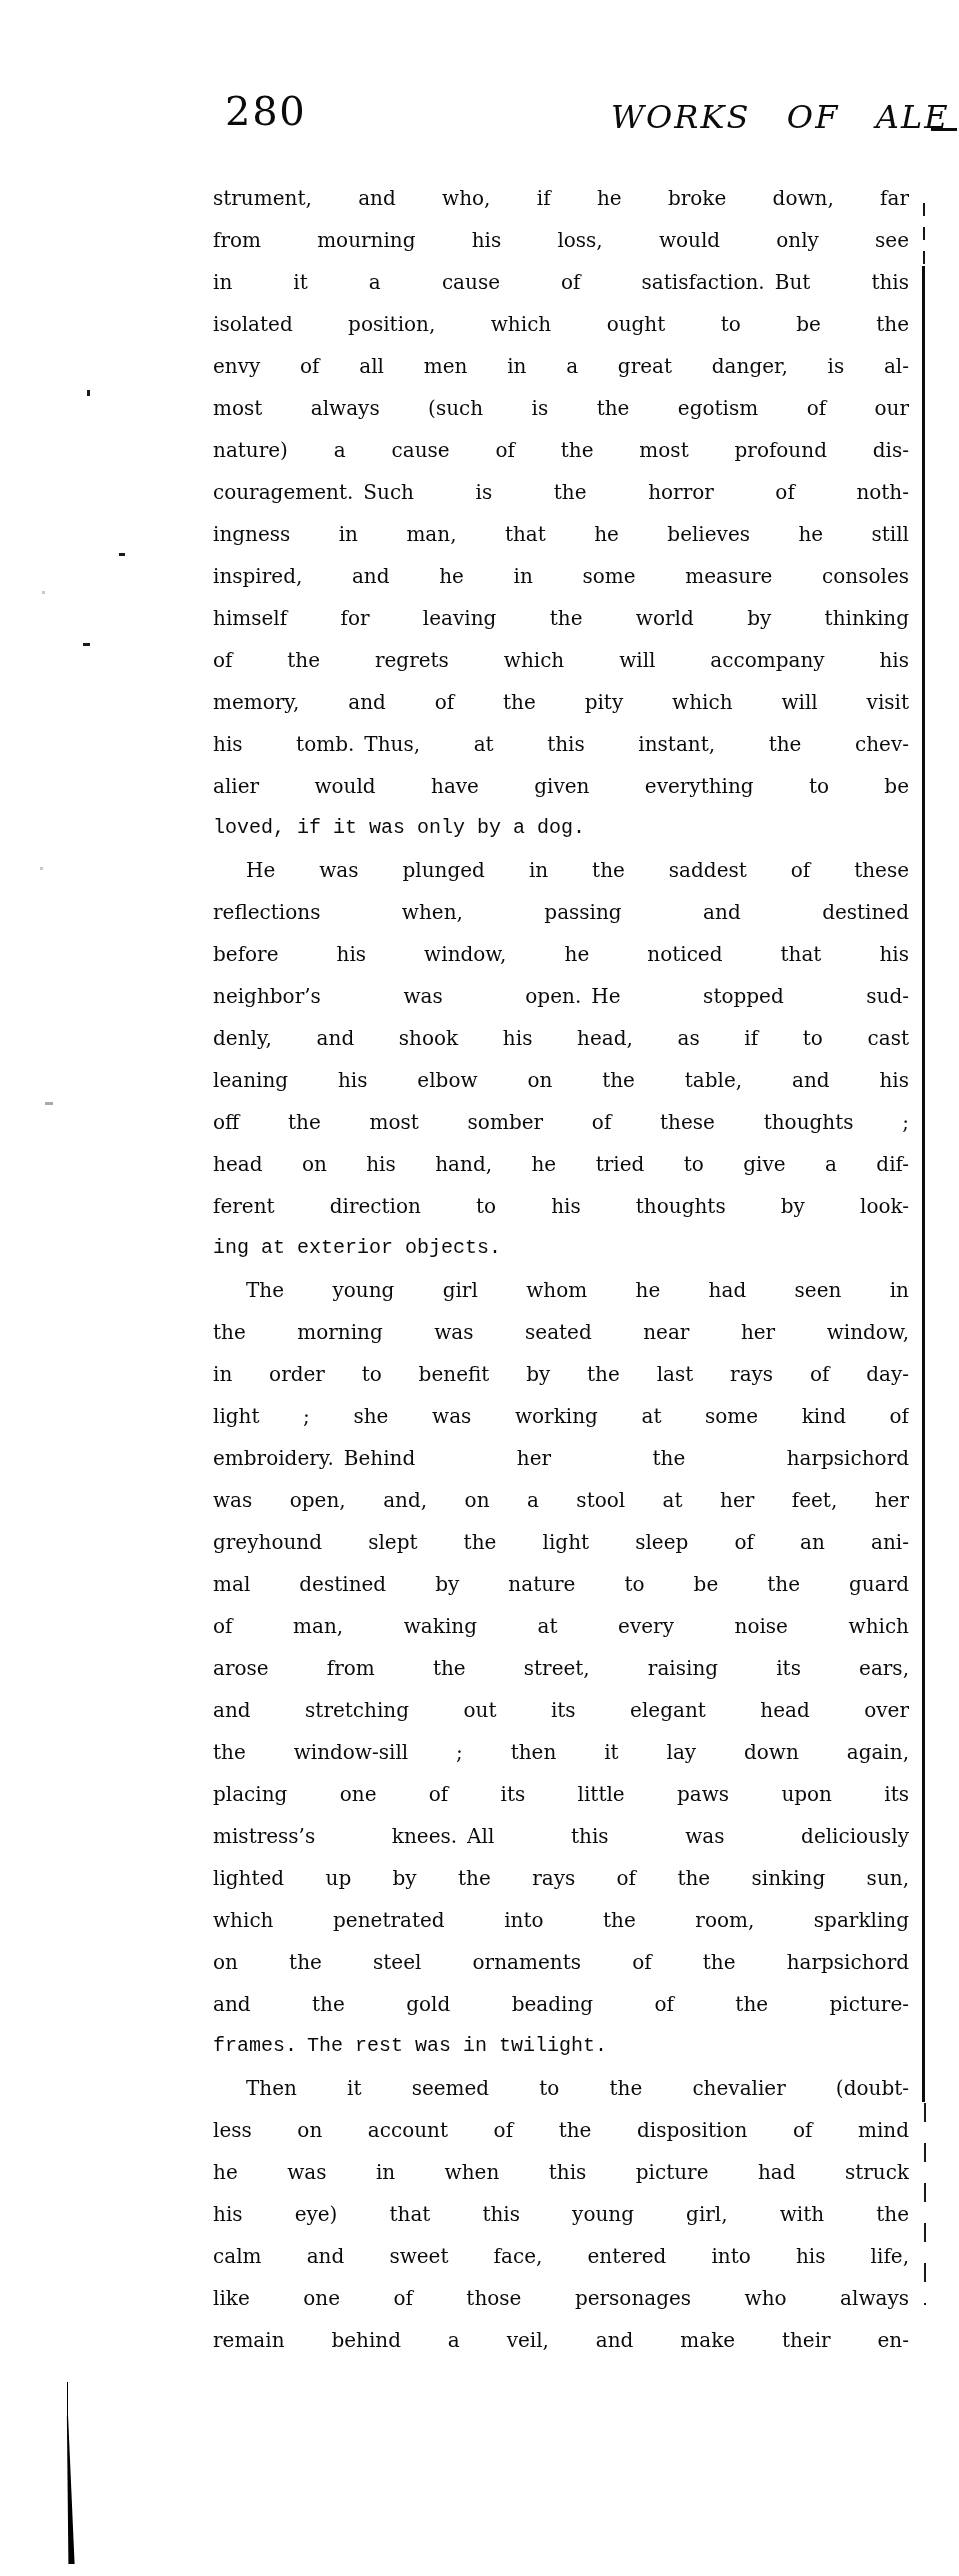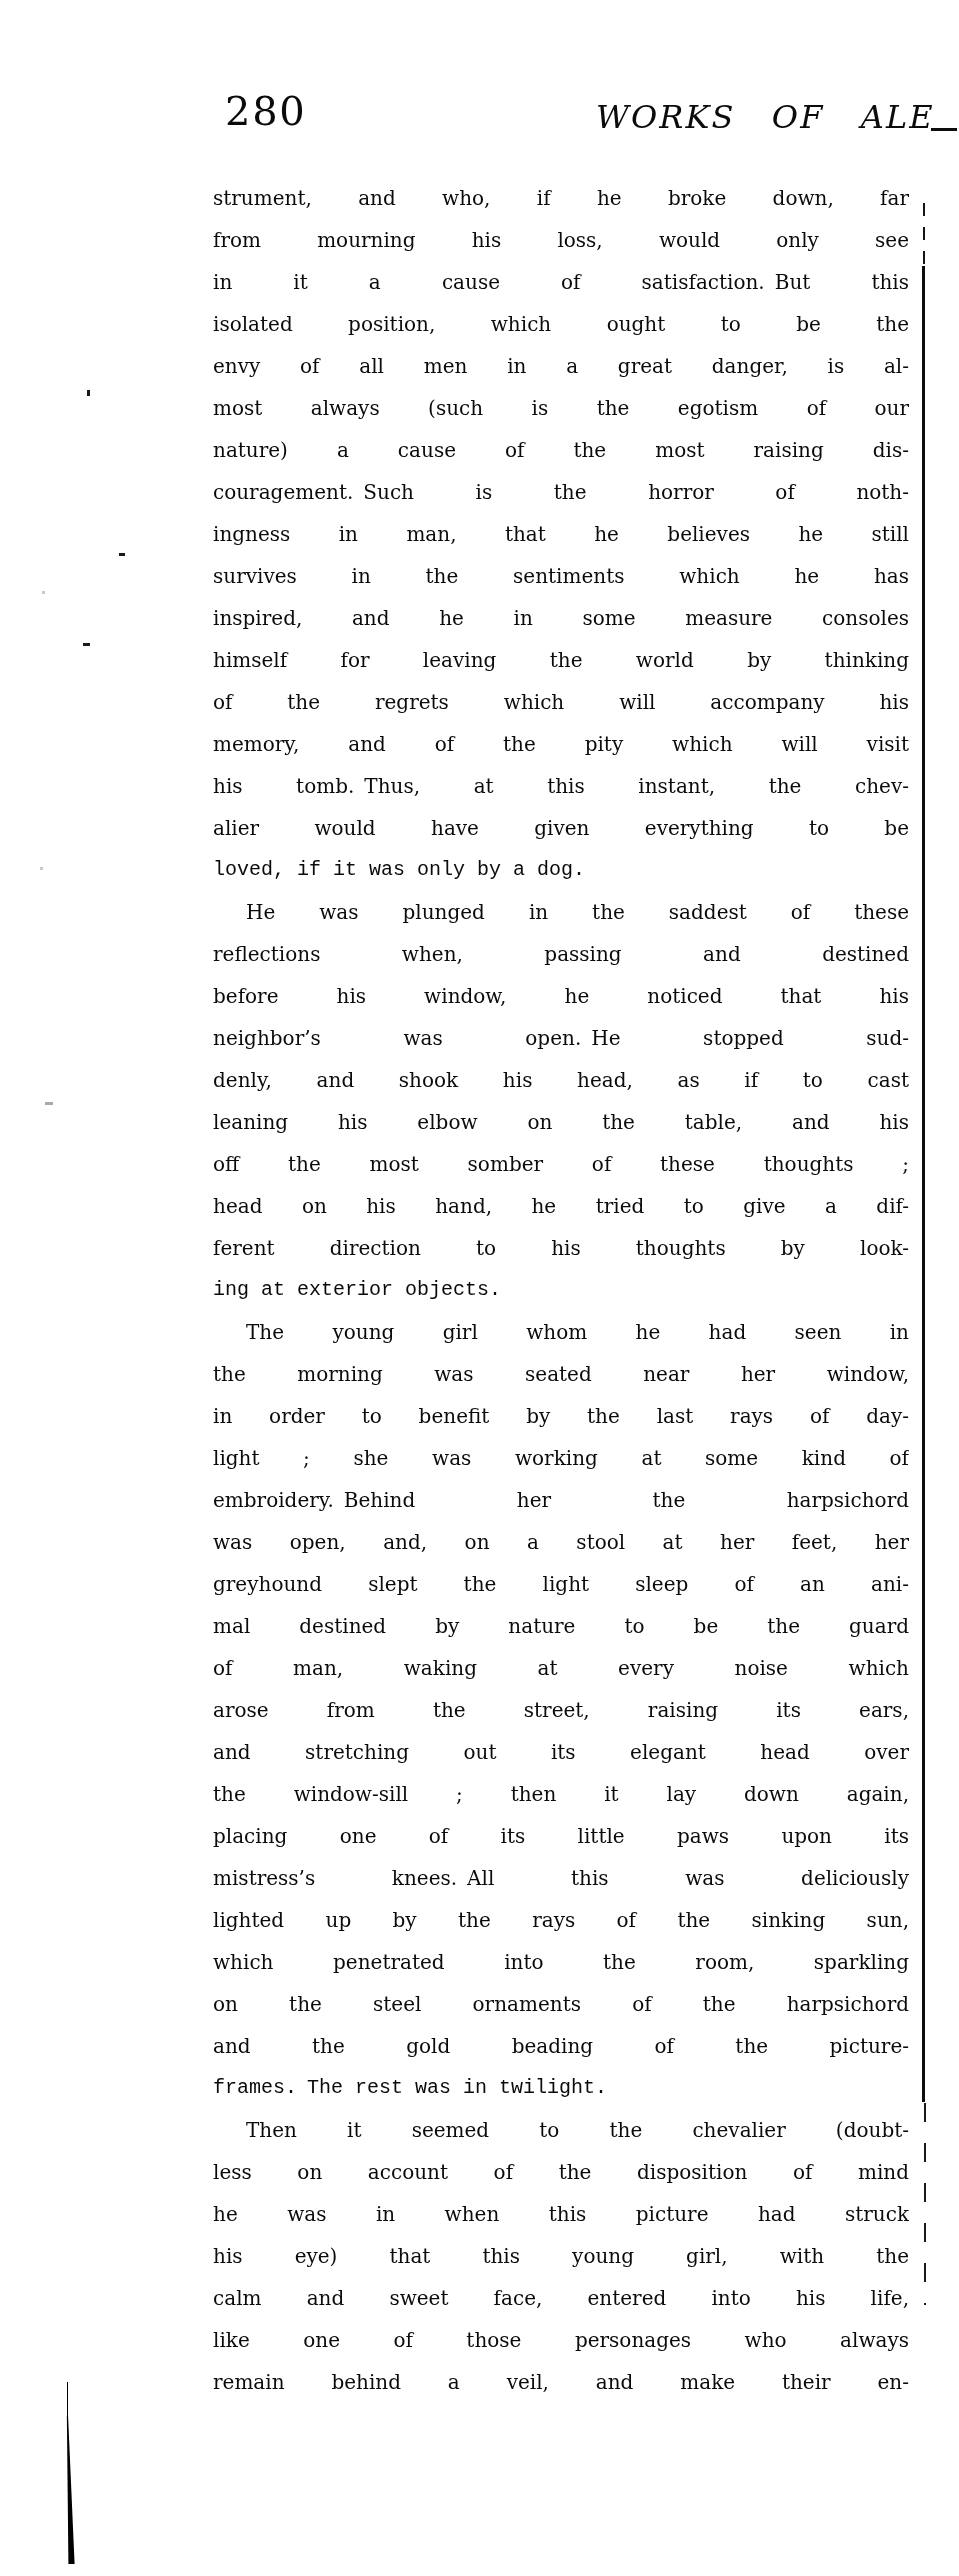--- a/index.html
+++ b/index.html
@@ -21,21 +21,21 @@
     position: absolute;
     left: 225px;
     top: 94px;
     font-size: 40px;
     line-height: 34px;
     letter-spacing: 1.7px;
     color: #0b0b0b;
   }
   .runhead {
     position: absolute;
-    left: 596px;
+    left: 611px;
     top: 100px;
     font-size: 32px;
     line-height: 34px;
     font-style: italic;
     letter-spacing: 2.1px;
     word-spacing: 24px;
     white-space: nowrap;
     color: #0b0b0b;
   }
   
@@ -111,24 +111,23 @@
 
   <span class="runhead">WORKS OF ALE</span>
 
   <div class="body-text" id="body-text">
       <div class="line">strument, and who, if he broke down, far</div>
       <div class="line">from mourning his loss, would only see</div>
       <div class="line">in it a cause of satisfaction. But this</div>
       <div class="line">isolated position, which ought to be the</div>
       <div class="line">envy of all men in a great danger, is al-</div>
       <div class="line">most always (such is the egotism of our</div>
-      <div class="line">nature) a cause of the most raising dis-</div>
+      <div class="line">nature) a cause of the most profound dis-</div>
       <div class="line">couragement. Such is the horror of noth-</div>
       <div class="line">ingness in man, that he believes he still</div>
-      <div class="line">survives in the sentiments which he has</div>
       <div class="line">inspired, and he in some measure consoles</div>
       <div class="line">himself for leaving the world by thinking</div>
       <div class="line">of the regrets which will accompany his</div>
       <div class="line">memory, and of the pity which will visit</div>
       <div class="line">his tomb. Thus, at this instant, the chev-</div>
       <div class="line">alier would have given everything to be</div>
       <div class="line endline">loved, if it was only by a dog.</div>
       <div class="line indent">He was plunged in the saddest of these</div>
       <div class="line">reflections when, passing and destined</div>
       <div class="line">before his window, he noticed that his</div>

